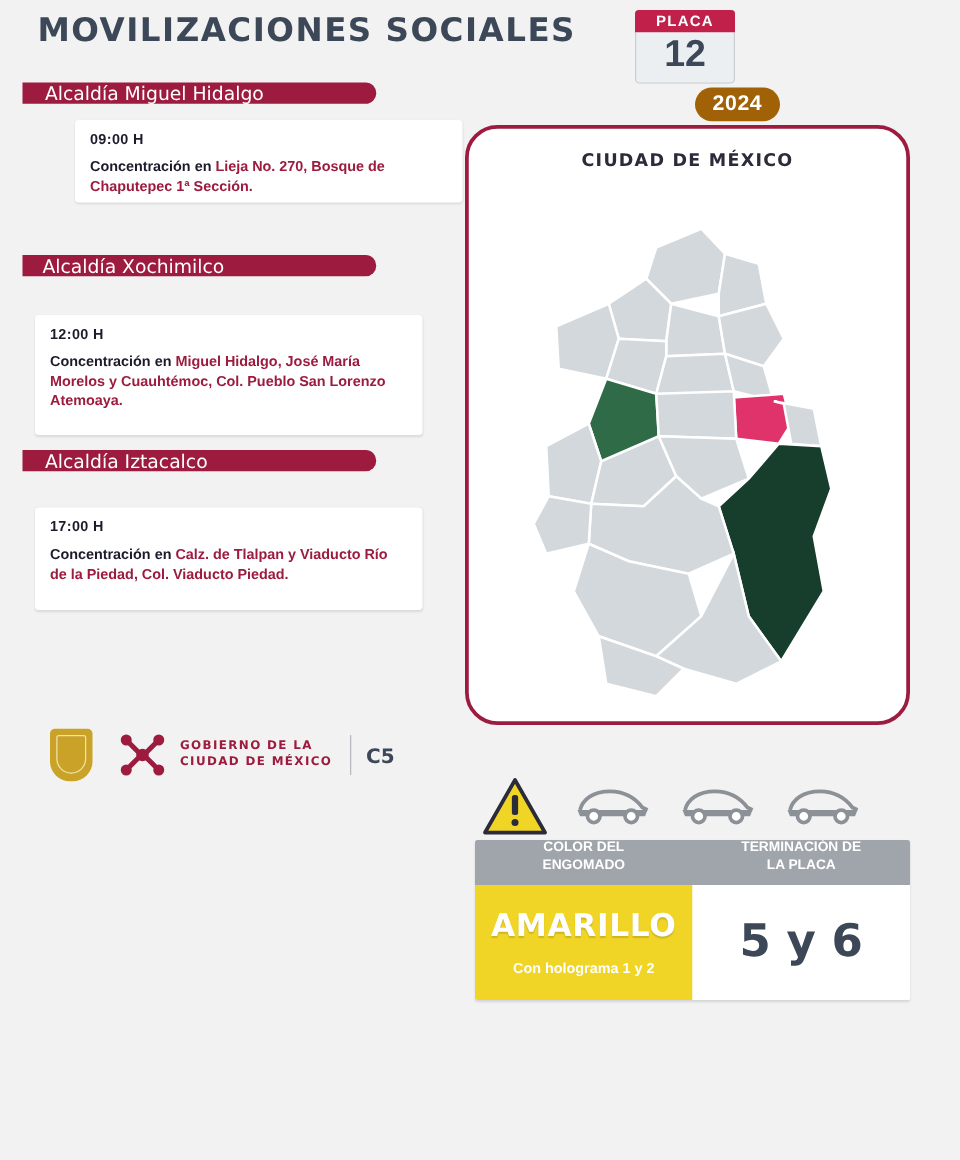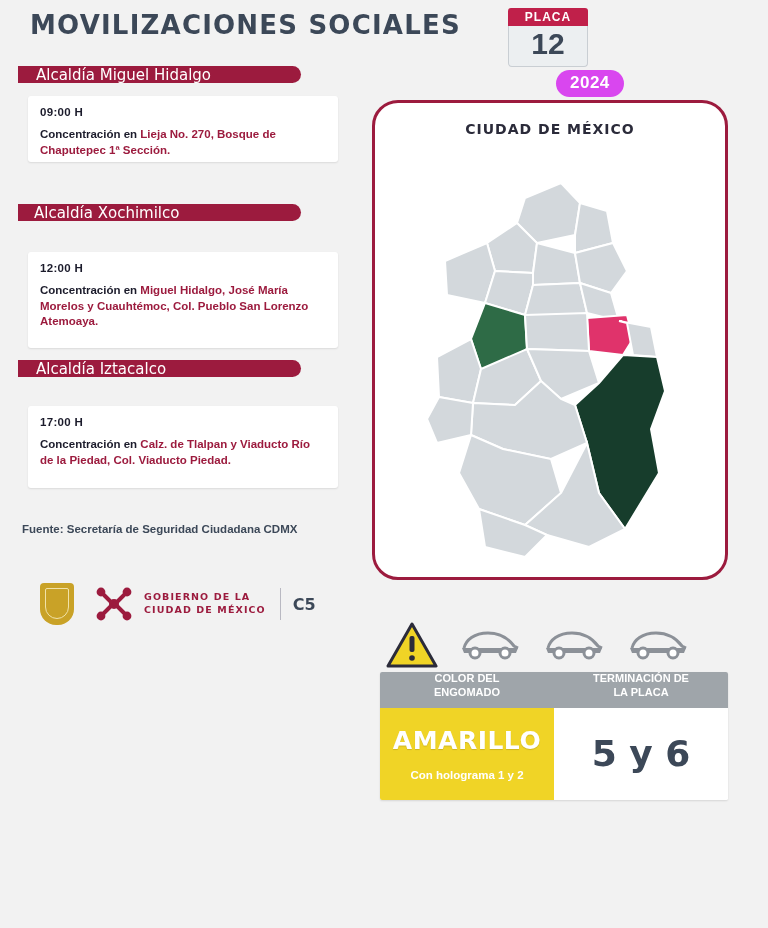--- a/index.html
+++ b/index.html
@@ -57,21 +57,21 @@
     font-size: 30px;
     font-weight: bold;
     color: #3c4858;
     padding: 2px 0 6px 0;
     line-height: 1.05;
   }
   .year {
     position: absolute;
     left: 556px;
     top: 70px;
-    background: #d946ef;
+    background: #a16207;
     color: #fff;
     font-size: 17px;
     font-weight: bold;
     padding: 3px 14px 4px 14px;
     border-radius: 14px;
     letter-spacing: 0.5px;
   }
 
   
   .alcaldia {
@@ -299,21 +299,21 @@
 
   <div class="calendar">
     <div class="cal-top">PLACA</div>
     <div class="cal-body">12</div>
   </div>
   <div class="year">2024</div>
 
   <div class="alcaldia" style="top:66px;">
     <span>Alcaldía Miguel Hidalgo</span>
   </div>
-  <div class="card" style="top:96px; height:66px;">
+  <div class="card" style="top:96px; height:66px;margin-left:32px;">
     <div class="hour">09:00 H</div>
     <div class="desc">
       <span class="lead">Concentración</span><span class="lead"> en </span><span>Lieja No. 270, Bosque de Chaputepec 1ª Sección.</span>
     </div>
   </div>
 
   <div class="alcaldia" style="top:204px;padding-left:16px;">
     <span>Alcaldía Xochimilco</span>
   </div>
   <div class="card" style="top:252px; height:96px;">
@@ -326,21 +326,20 @@
   <div class="alcaldia" style="top:360px;">
     <span>Alcaldía Iztacalco</span>
   </div>
   <div class="card" style="top:406px; height:82px;">
     <div class="hour">17:00 H</div>
     <div class="desc">
       <span class="lead">Concentración</span><span class="lead"> en </span><span>Calz. de Tlalpan y Viaducto Río de la Piedad, Col. Viaducto Piedad.</span>
     </div>
   </div>
 
-  <div class="fuente">Fuente: Secretaría de Seguridad Ciudadana CDMX</div>
 
   <div class="logos">
     <div class="shield"></div>
     <div class="cdmx-mark">
       <svg width="40" height="40" viewBox="0 0 40 40" aria-hidden="true">
         <circle cx="7" cy="8" r="4.4" fill="#9c1b3e"></circle>
         <circle cx="33" cy="8" r="4.4" fill="#9c1b3e"></circle>
         <circle cx="7" cy="32" r="4.4" fill="#9c1b3e"></circle>
         <circle cx="33" cy="32" r="4.4" fill="#9c1b3e"></circle>
         <circle cx="20" cy="20" r="5" fill="#9c1b3e"></circle>

